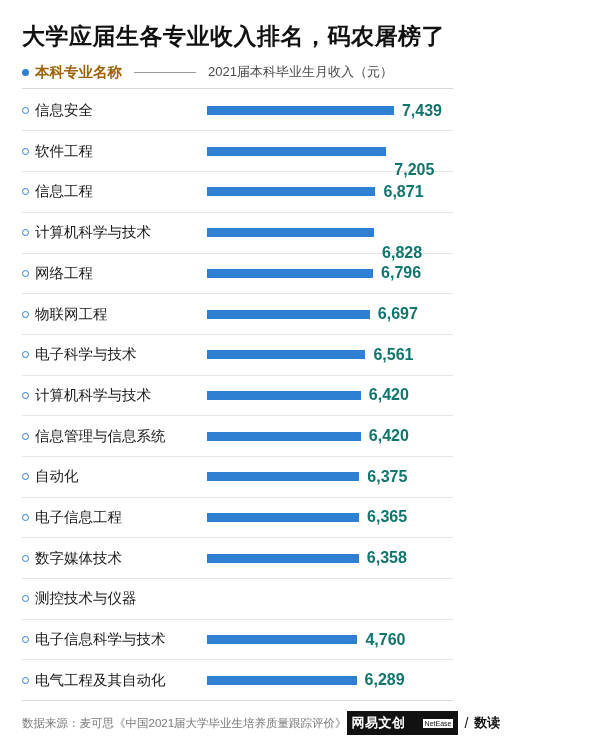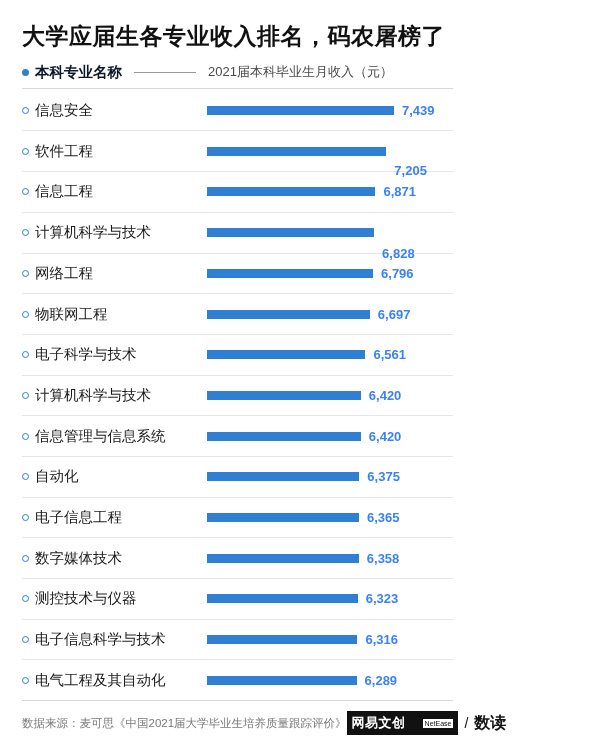--- a/index.html
+++ b/index.html
@@ -43,21 +43,21 @@
     width: 7px;
     height: 7px;
     border-radius: 50%;
     background: #2f7fd1;
     margin-right: 6px;
     flex: 0 0 auto;
   }
   .legend-cat {
     font-size: 14.5px;
     font-weight: bold;
-    color: #0f172a;
+    color: #a16207;
     white-space: nowrap;
   }
   .legend-line {
     height: 1px;
     background: #9a9a9a;
     width: 62px;
     margin: 0 12px;
     flex: 0 0 auto;
   }
   .legend-val {
@@ -106,23 +106,23 @@
     display: flex;
     align-items: center;
   }
   .bar {
     height: 9px;
     background: #2f80d2;
     border-radius: 0;
   }
   .bar-value {
     position: absolute;
-    font-size: 13px;
-    font-weight: bold;
-    color: #3b82f6;
+    font-size: 16px;
+    font-weight: bold;
+    color: #0f766e;
     white-space: nowrap;
     transform: translateX(8px);
   }
   .footer {
     display: flex;
     align-items: center;
     justify-content: space-between;
     padding: 10px 0 14px 0;
   }
   .source {
@@ -154,21 +154,21 @@
     color: #111111;
     padding: 1px 2px;
     letter-spacing: 0;
     line-height: 1;
   }
   .brand-sep {
     font-size: 14px;
     color: #111111;
   }
   .brand-alt {
-    font-size: 16px;
+    font-size: 13px;
     font-weight: bold;
     color: #111111;
   }
 </style>
 </head>
 <body>
 
 <div class="page">
 
   <div class="title">大学应届生各专业收入排名，码农屠榜了</div>
@@ -273,31 +273,27 @@
         <span class="row-marker"></span>
         <span class="row-label">数字媒体技术</span>
         <div class="bar-area">
           <div class="bar" style="width: 61.712%; background: rgb(47, 128, 210);"></div>
           <span class="bar-value" style="left: 61.712%;">6,358</span>
         </div>
       </div>
       <div class="row">
         <span class="row-marker"></span>
         <span class="row-label">测控技术与仪器</span>
-        <div class="bar-area">
-          <div class="bar" style="width: 61.2494%; background: rgb(47, 128, 210);"></div>
-          <span class="bar-value" style="left: 61.2494%;">6,323</span>
-        </div>
       </div>
       <div class="row">
         <span class="row-marker"></span>
         <span class="row-label">电子信息科学与技术</span>
         <div class="bar-area">
           <div class="bar" style="width: 61.1569%; background: rgb(47, 128, 210);"></div>
-          <span class="bar-value" style="left: 61.1569%;">6,316</span>
+          <span class="bar-value" style="left: 61.1569%;">4,760</span>
         </div>
       </div>
       <div class="row">
         <span class="row-marker"></span>
         <span class="row-label">电气工程及其自动化</span>
         <div class="bar-area">
           <div class="bar" style="width: 60.8%; background: rgb(47, 128, 210);"></div>
           <span class="bar-value" style="left: 60.8%;">6,289</span>
         </div>
       </div>

